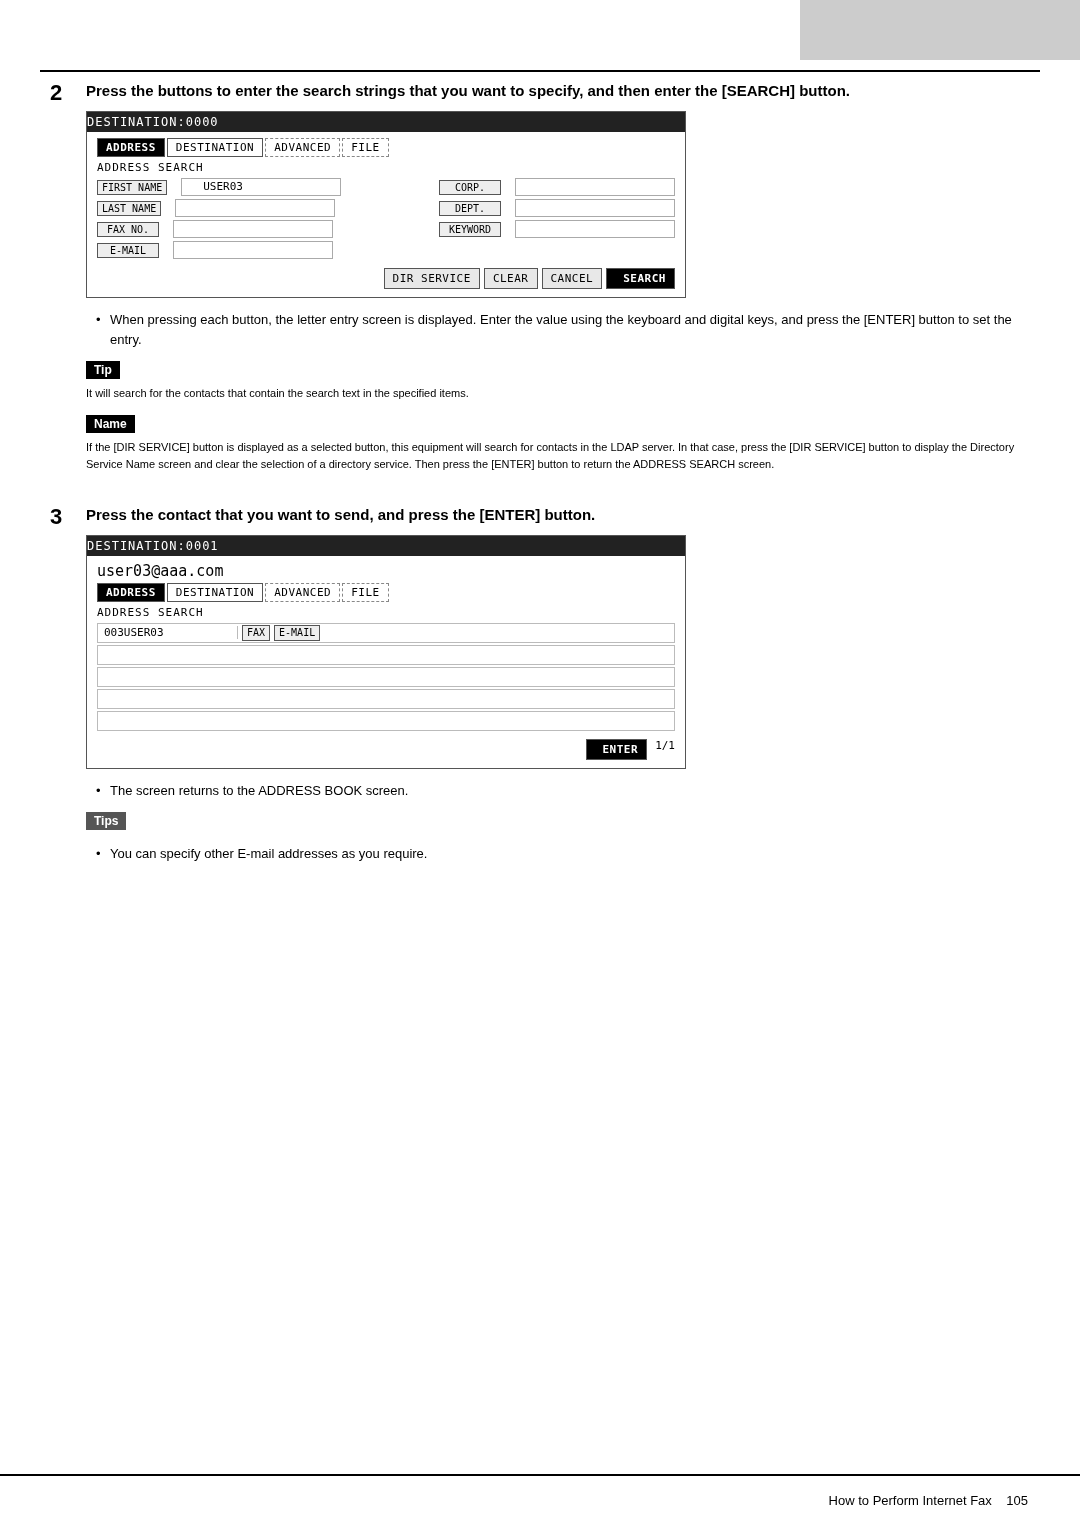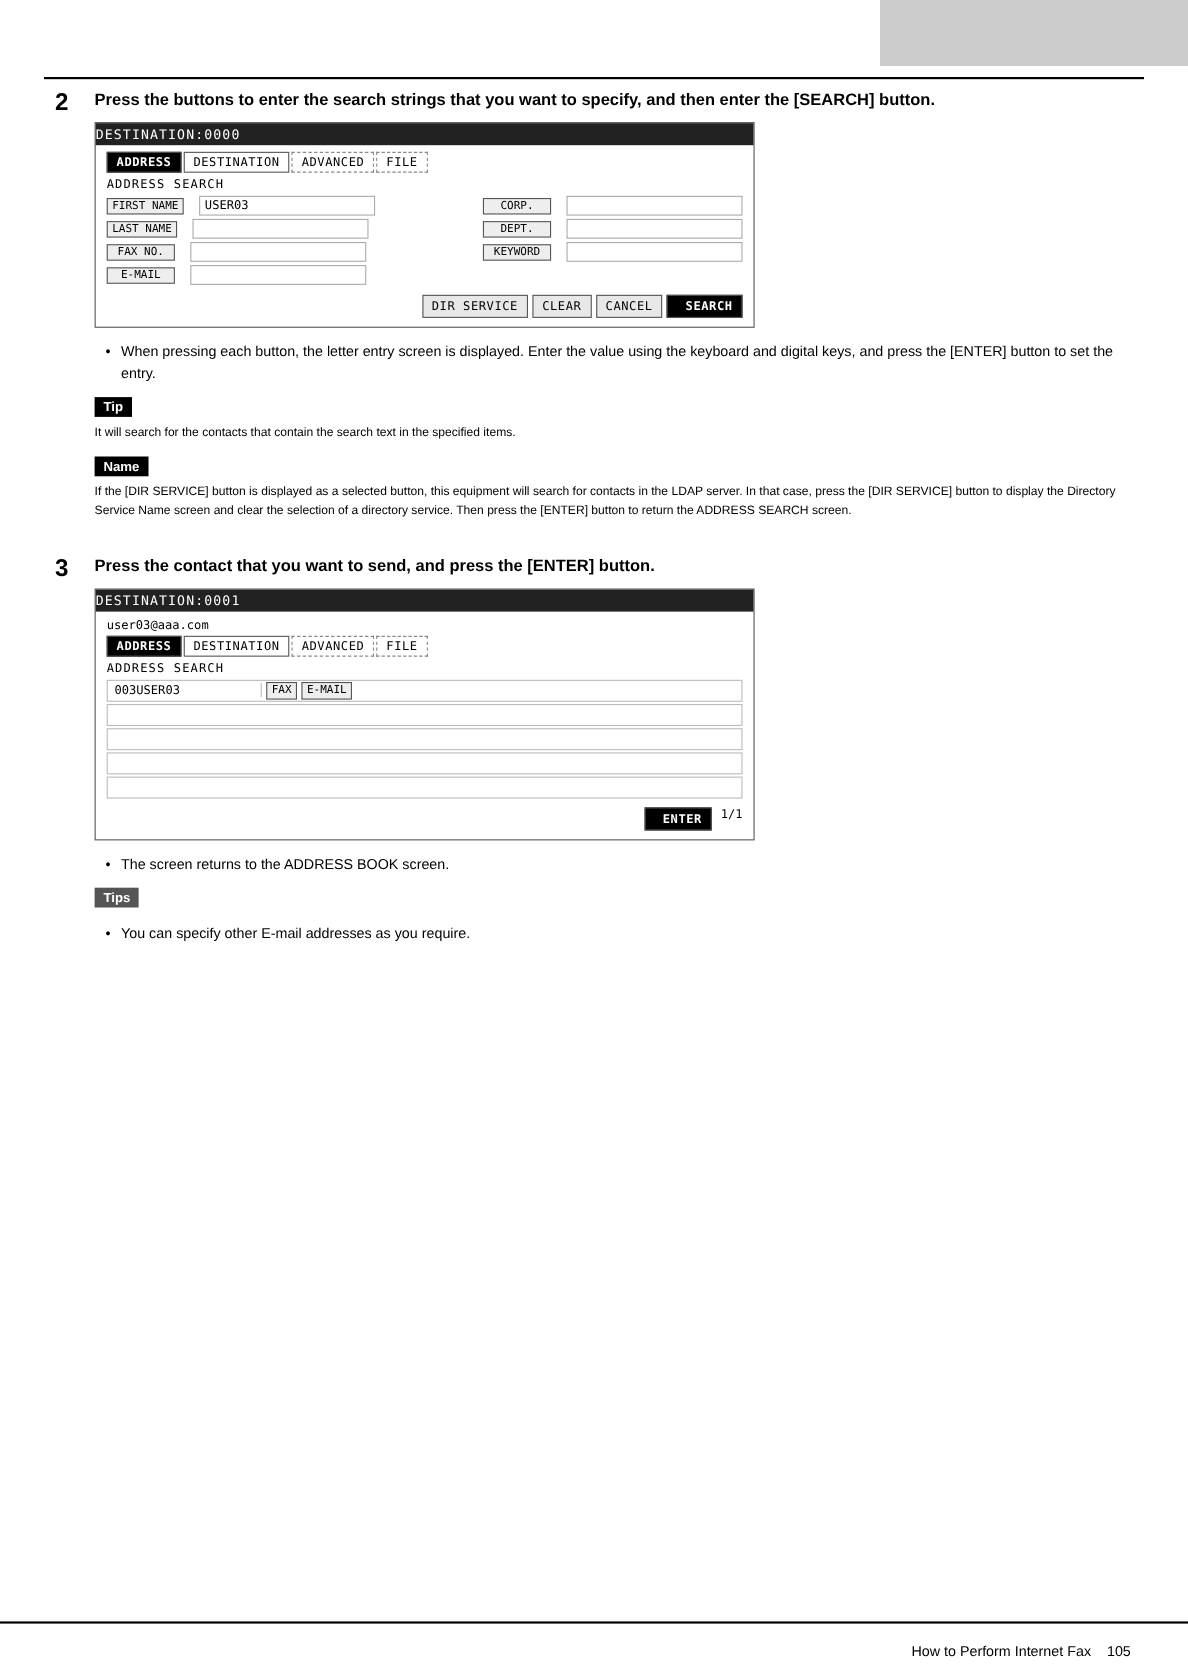--- a/index.html
+++ b/index.html
@@ -157,21 +157,21 @@
       padding: 1px 4px;
       min-width: 62px;
       text-align: center;
       background: #eee;
     }
 
     .form-input {
       border: 1px solid #aaa;
       font-size: 11px;
       font-family: monospace;
-      padding: 1px 4px;
+      padding: 1px 21px;
       min-width: 160px;
       height: 18px;
     }
 
     
     .btn-row {
       display: flex;
       justify-content: flex-end;
       gap: 4px;
       margin-top: 6px;
@@ -282,21 +282,21 @@
       margin-top: 8px;
       gap: 8px;
     }
 
     .page-indicator {
       font-size: 11px;
       font-family: monospace;
     }
 
     .user-email {
-      font-size: 11px;
+      font-size: 15px;
       font-family: monospace;
       margin-bottom: 3px;
     }
 
     .book-ref {
       font-size: 12px;
       margin-left: 20px;
     }
 
     .book-ref-icon {

